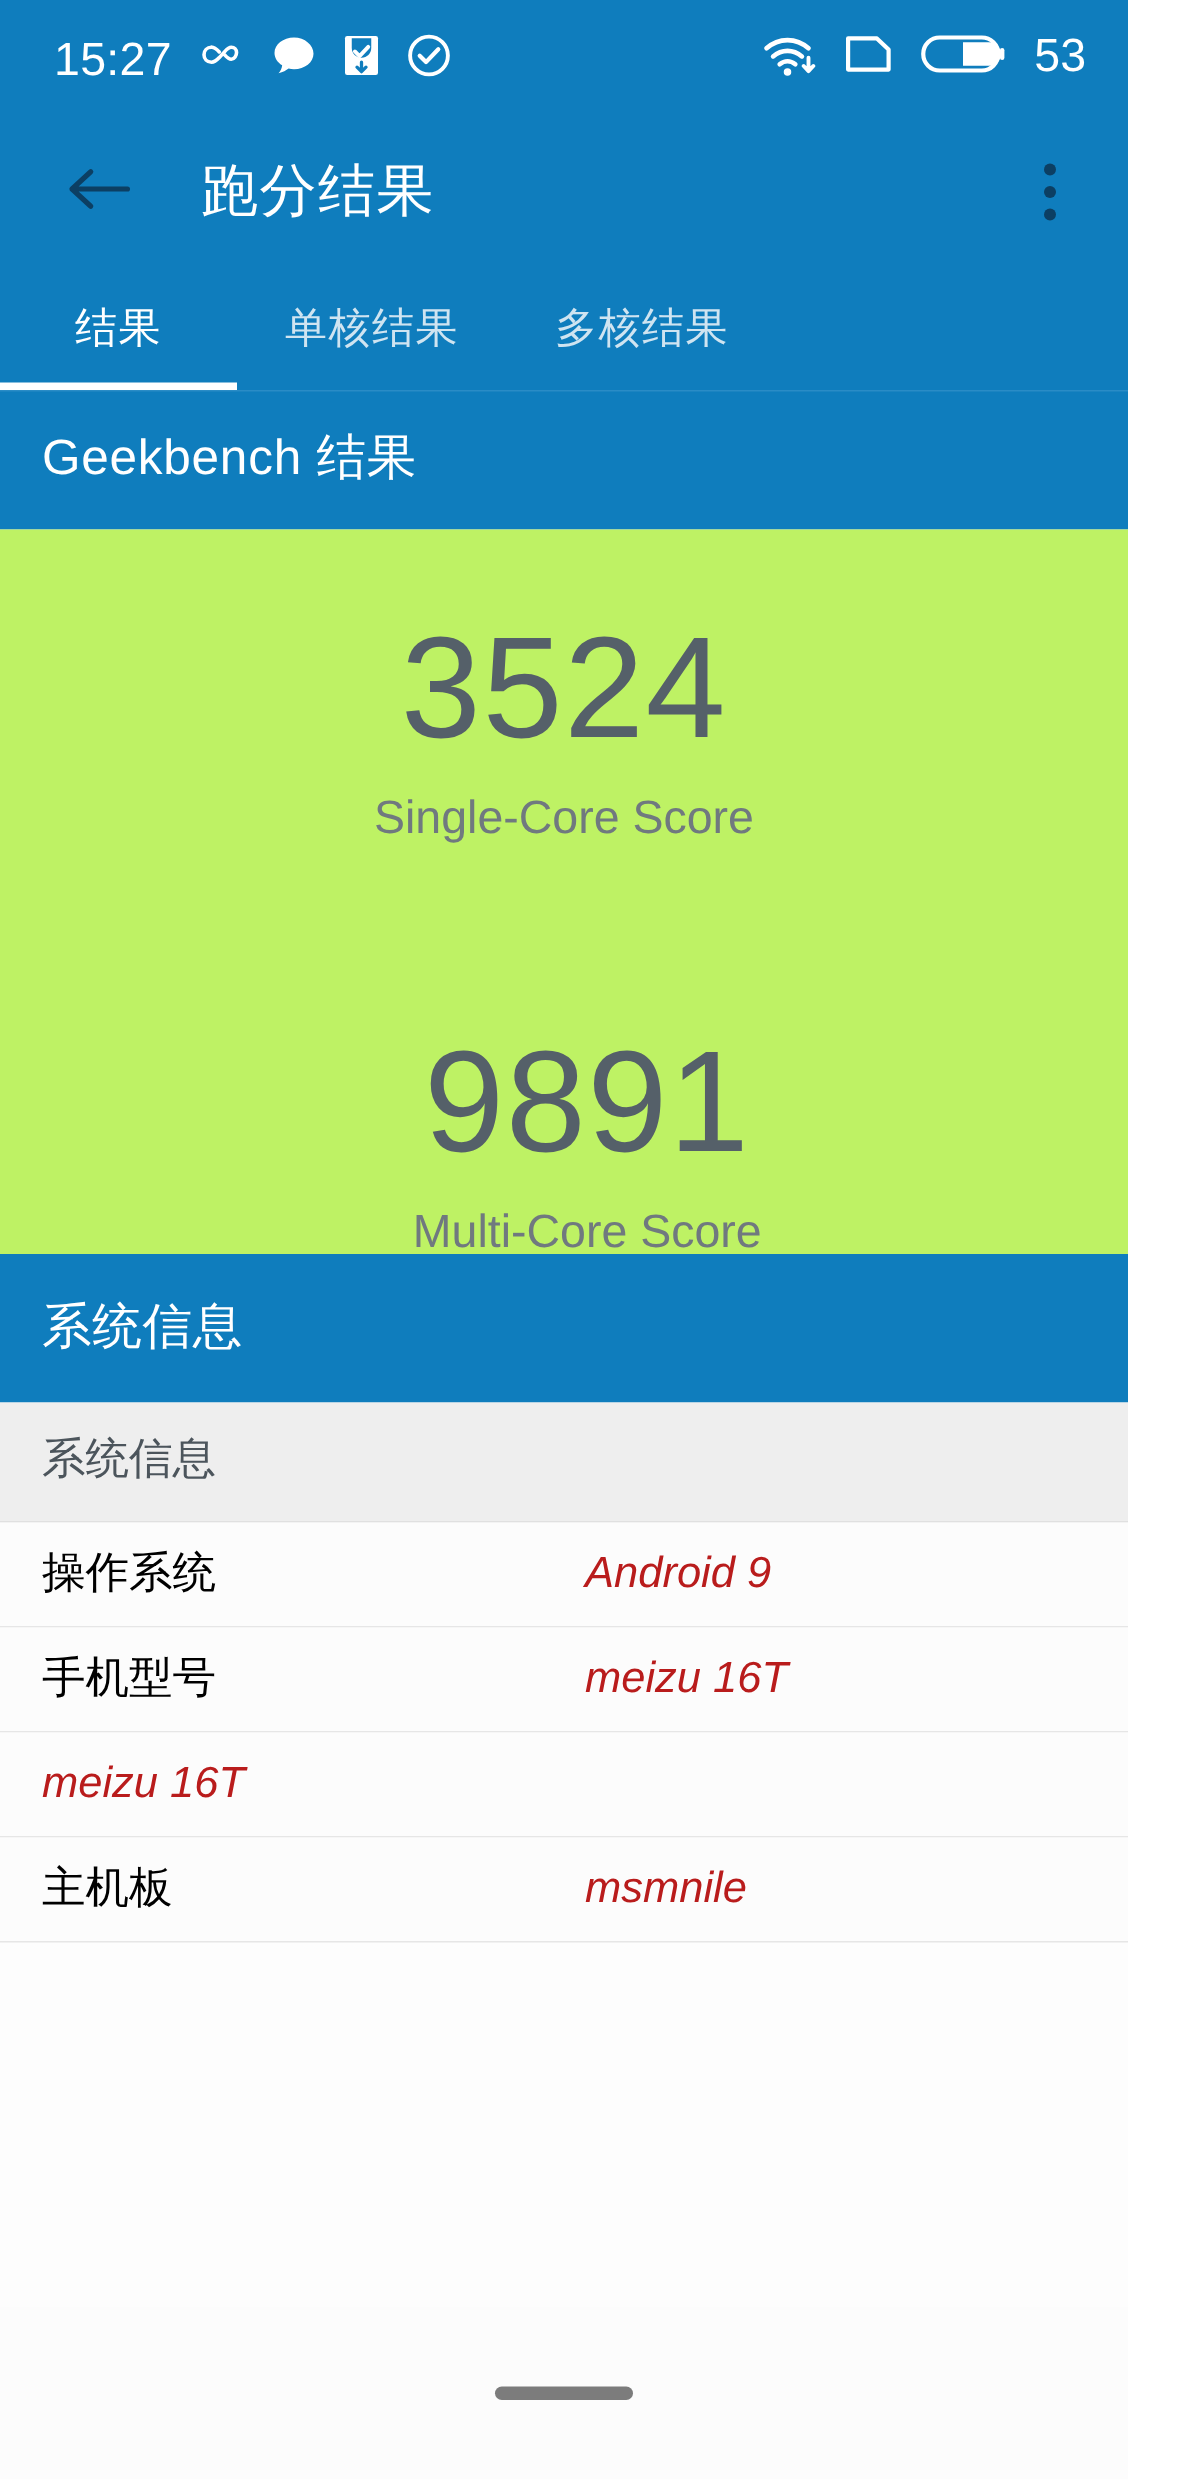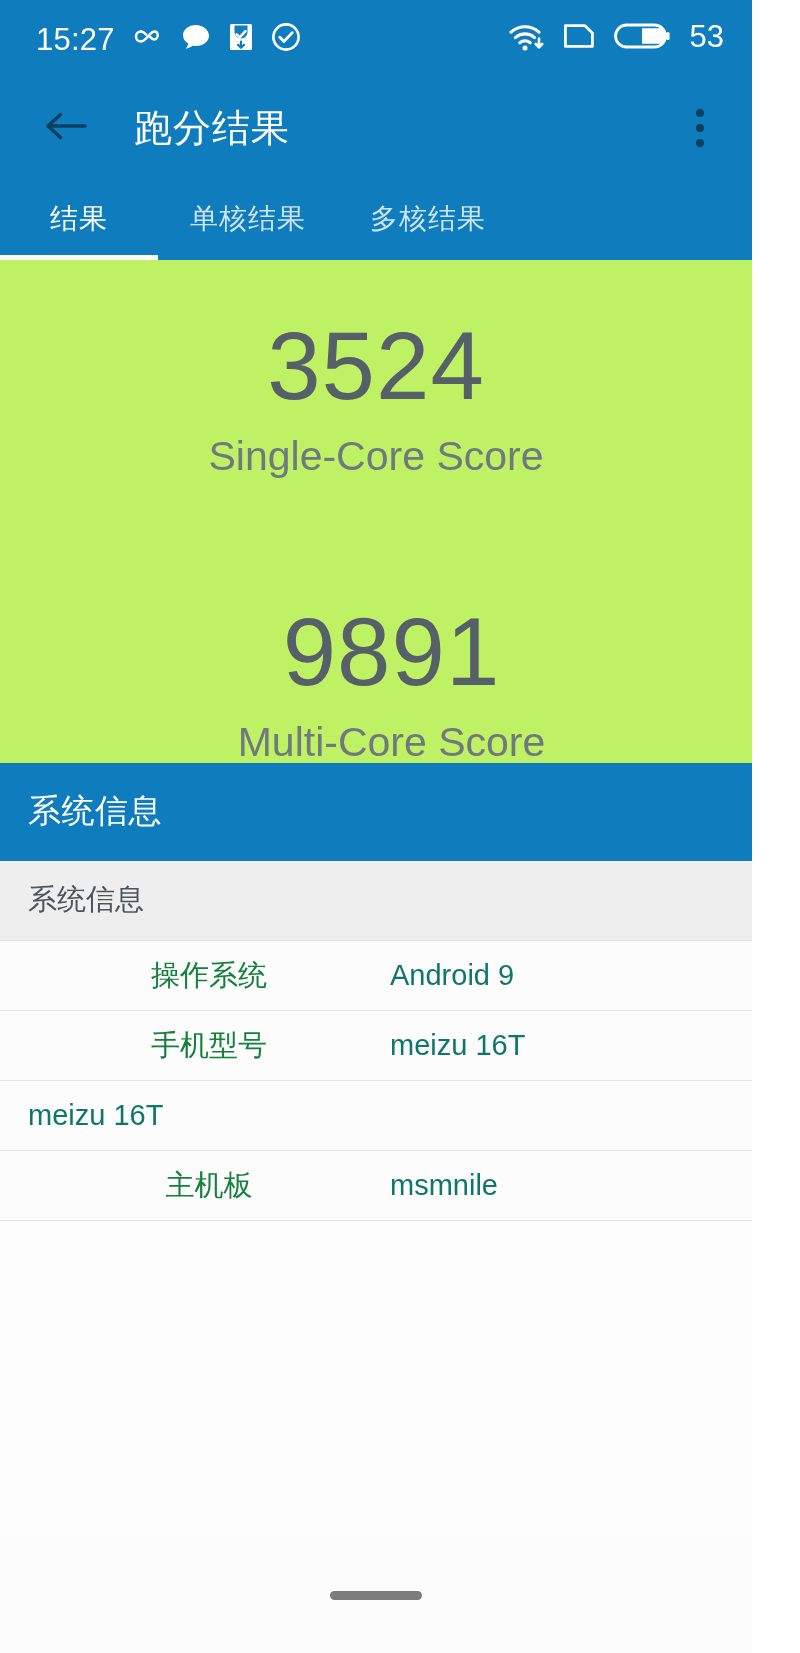--- a/index.html
+++ b/index.html
@@ -161,21 +161,21 @@
   .score-block + .score-block { margin-top: 127px; margin-left: 31px; }
   .score-value {
     color: #556069;
     font-size: 96px;
     line-height: 1;
     font-weight: 400;
     letter-spacing: 1px;
   }
   .score-label {
     color: #70797f;
-    font-size: 41px;
+    font-size: 31px;
     margin-top: 22px;
     line-height: 1;
   }
 
   
   .version-row {
     border-top: 1px solid #e2e2e2;
     border-bottom: 1px solid #e2e2e2;
     padding: 32px 28px 34px 28px;
     background: #fcfcfc;
@@ -203,31 +203,31 @@
   .tbl-row {
     display: flex;
     align-items: center;
     border-bottom: 1px solid #e6e6e6;
     background: #fcfcfc;
     height: 70px;
     padding: 0 28px;
   }
   .tbl-key {
     width: 362px;
-    color: #15803d;
+    color: #000000;
     font-size: 29px;
     line-height: 1;
     flex: 0 0 auto;
-    text-align: center;
   }
   .tbl-key b { font-weight: 700; }
   .tbl-val {
-    color: #0f766e;
+    color: #b91c1c;
     font-size: 29px;
     line-height: 1;
+    font-style: italic;
   }
 
   
   .nav-bar {
     margin-top: auto;
     height: 115px;
     background: #fcfcfc;
     display: flex;
     align-items: center;
     justify-content: center;
@@ -331,20 +331,23 @@
     </div>
     <div class="tab tab-1">
       <span>单核结果</span>
     </div>
     <div class="tab tab-2">
       <span>多核结果</span>
     </div>
     <div class="tab-indicator"></div>
   </div>
 
+  <div class="section-blue">
+    <div class="s-title">Geekbench 结果</div>
+  </div>
 
   <div class="score-area">
     <div class="score-block">
       <div class="score-value">3524</div>
       <div class="score-label">Single-Core Score</div>
     </div>
     <div class="score-block">
       <div class="score-value">9891</div>
       <div class="score-label">Multi-Core Score</div>
     </div>

